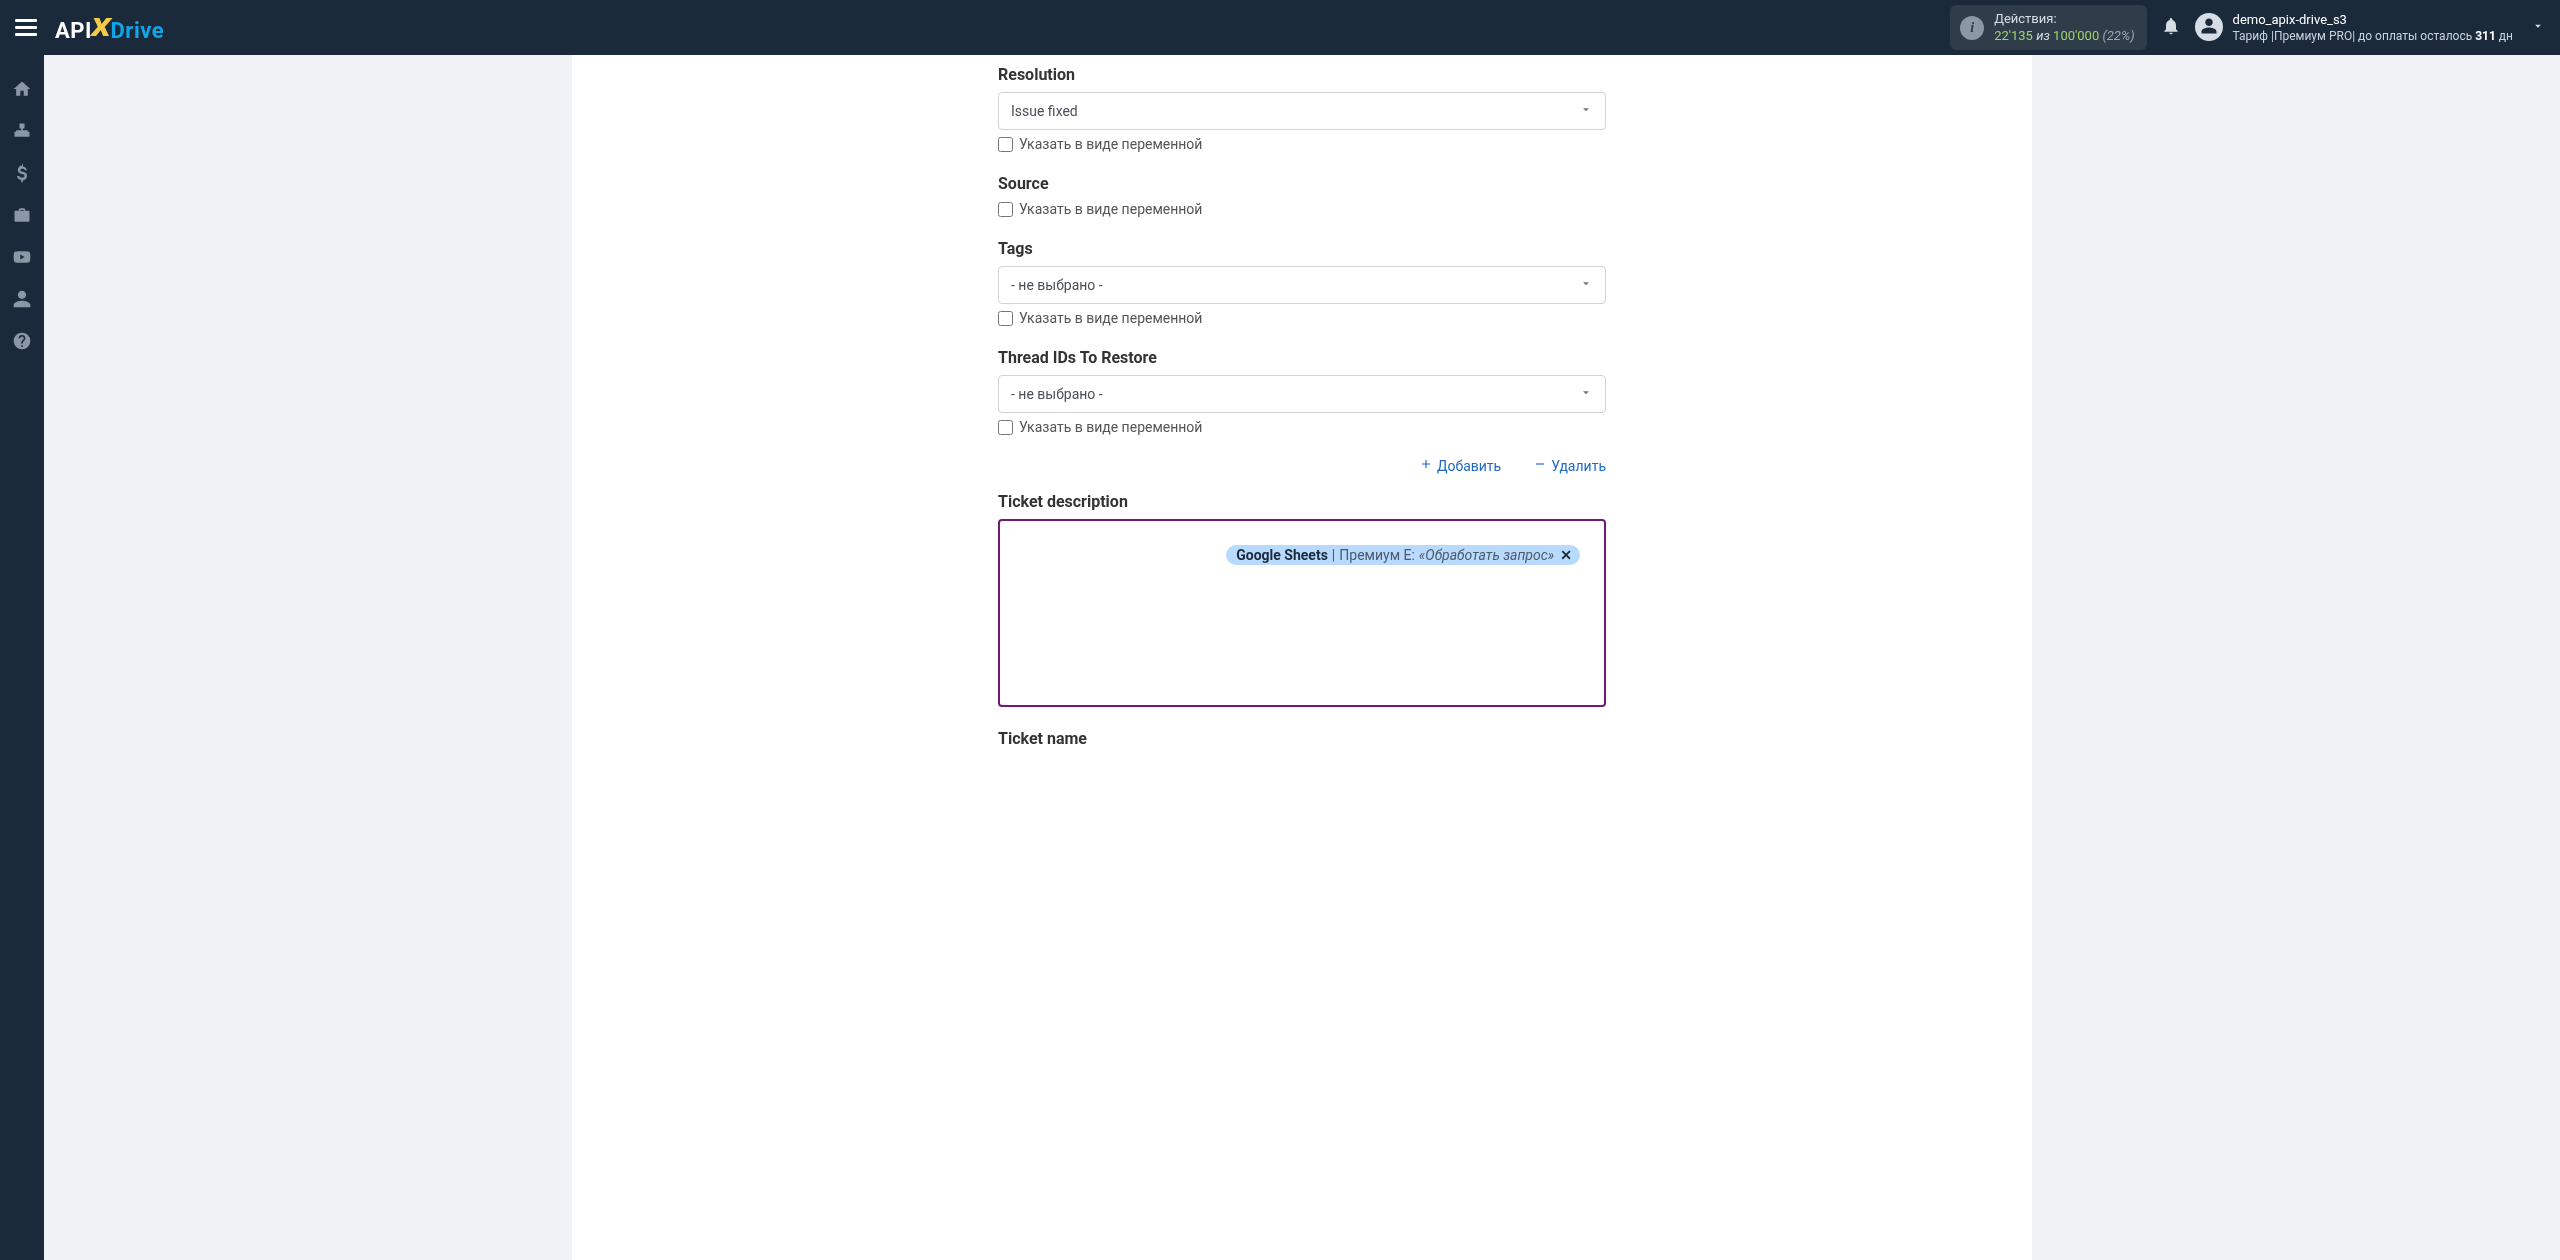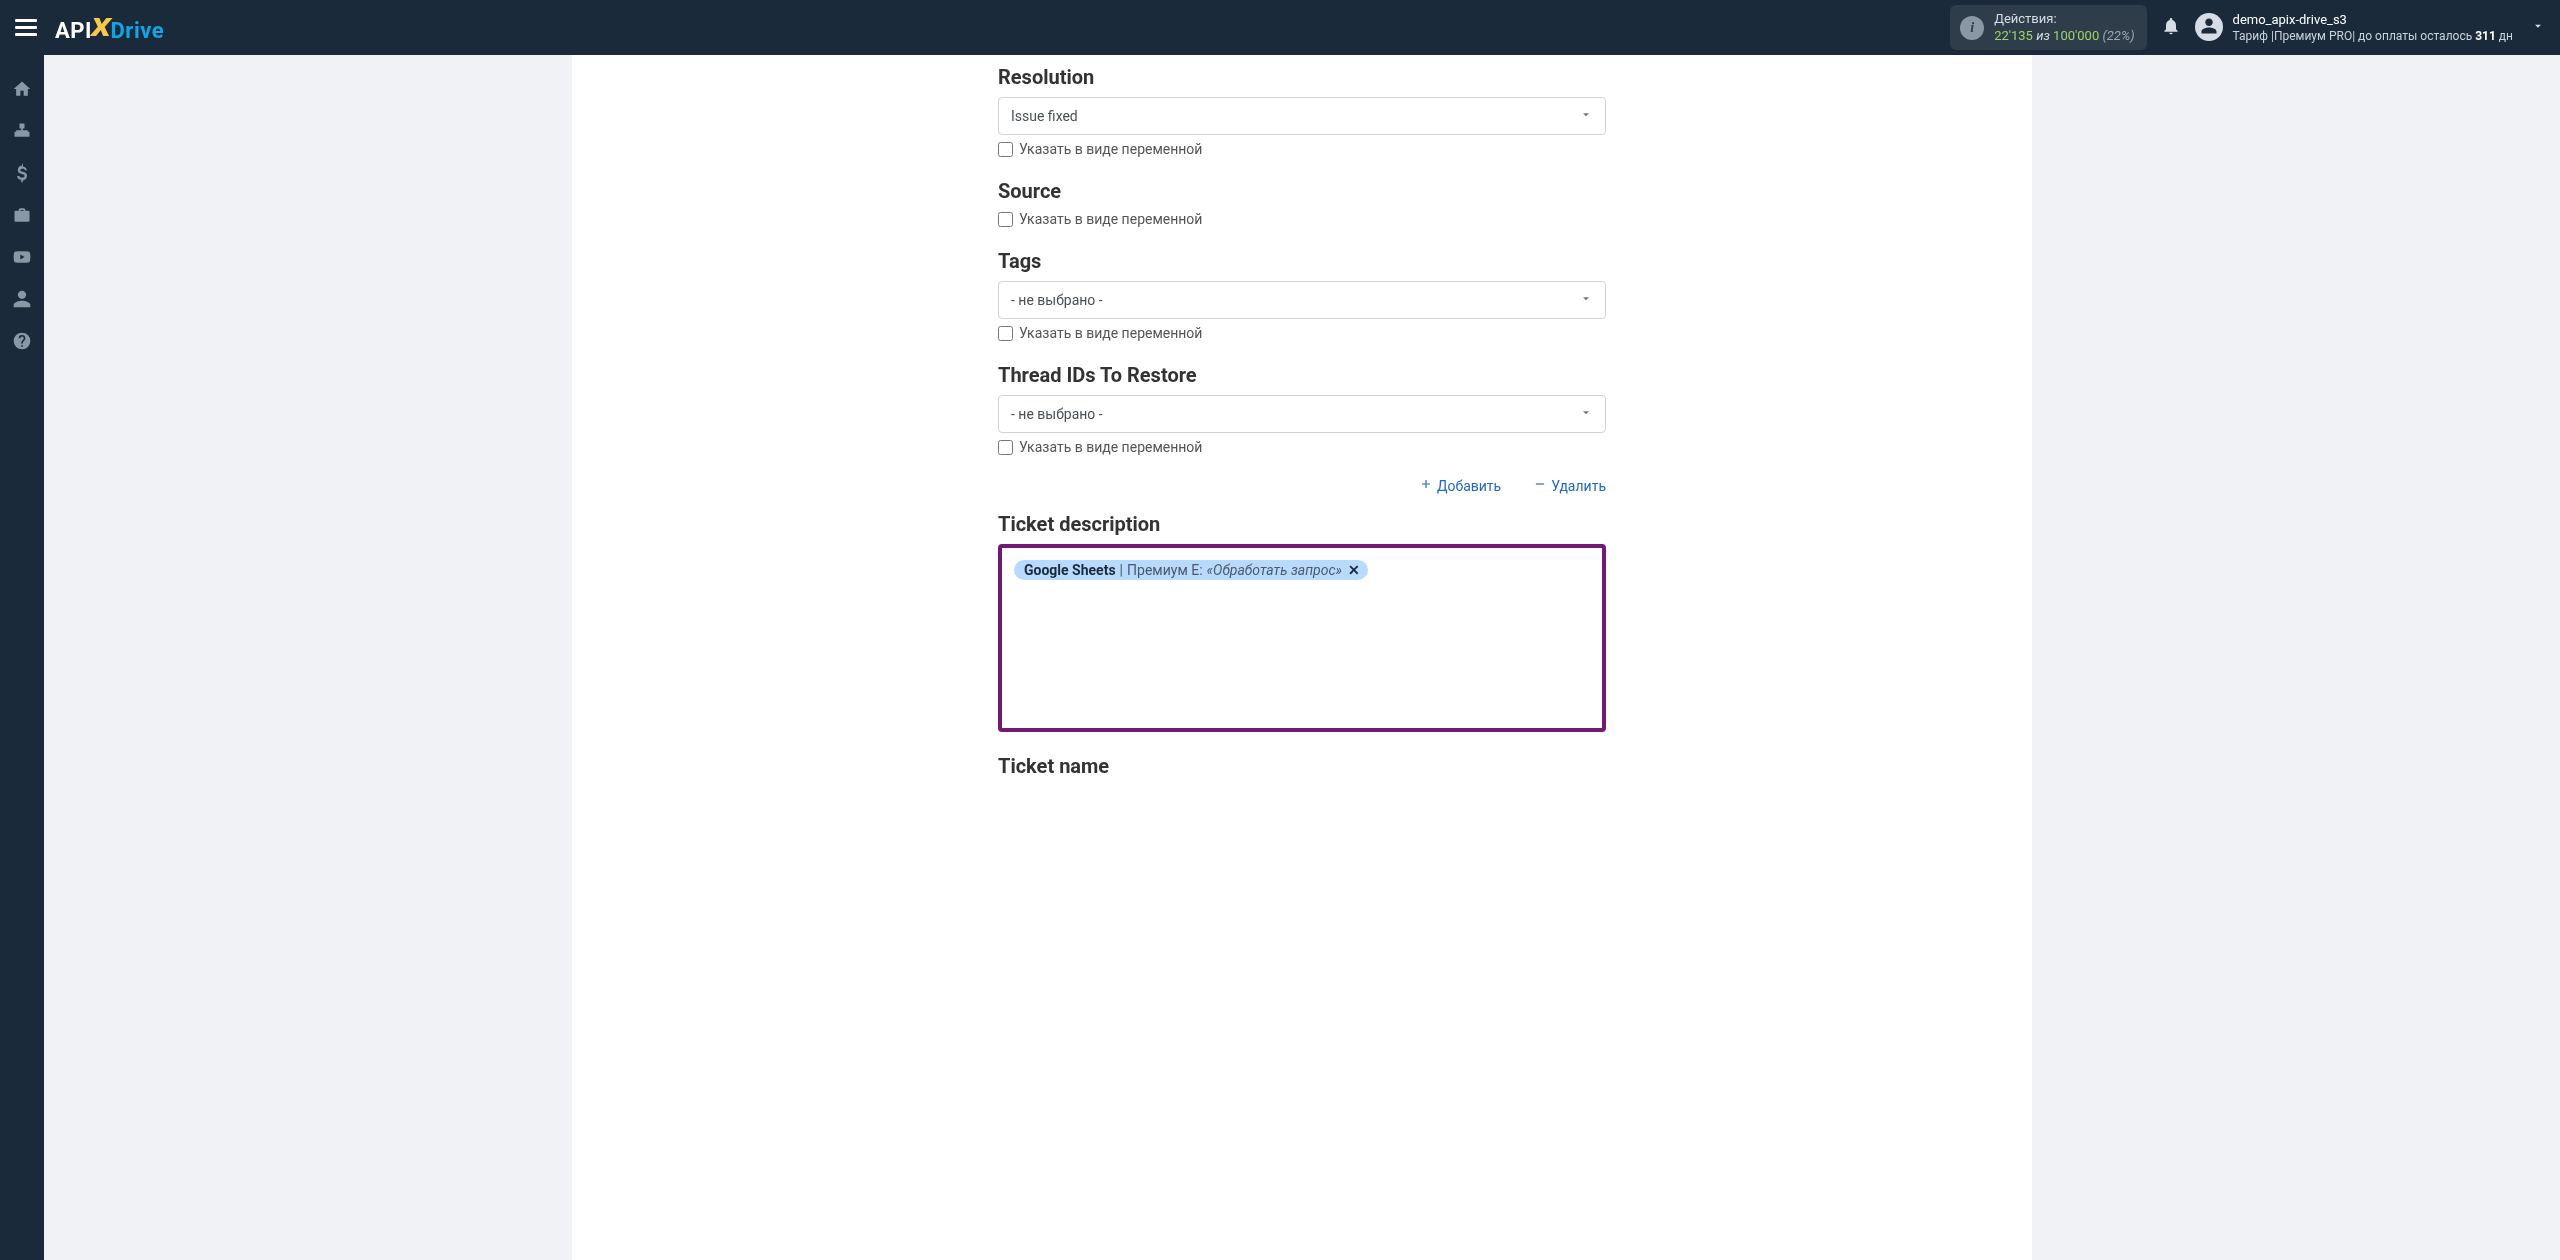--- a/index.html
+++ b/index.html
@@ -142,21 +142,21 @@
   padding: 0;
   margin: 0 0 0 0;
 }
 .form-wrap {
   width: 608px;
   margin: 0 auto;
   padding-top: 10px;
 }
 .field-block { margin-bottom: 22px; }
 .field-label {
-  font-size: 20px;
+  font-size: 16px;
   font-weight: 700;
   color: #333;
   margin-bottom: 8px;
 }
 .select-like {
   border: 1px solid #ced4da;
   border-radius: 4px;
   height: 38px;
   display: flex;
   align-items: center;
@@ -195,25 +195,26 @@
 .link-btn {
   display: flex;
   align-items: center;
   gap: 4px;
   color: #2268c5;
   cursor: pointer;
   font-size: 14px;
 }
 .link-btn svg { width: 14px; height: 14px; fill: #2268c5; }
 .rich-input {
-  border: 4px solid #701a75;
+  border: 2px solid #701a75;
   border-radius: 4px;
   min-height: 188px;
-  padding: 12px;
+  padding: 24px;
   cursor: text;
+  text-align: right;
 }
 .tag-chip {
   display: inline-flex;
   align-items: center;
   background: #b9daff;
   border-radius: 12px;
   padding: 2px 8px 2px 10px;
   font-size: 14px;
   color: #1b2a3a;
   gap: 4px;

